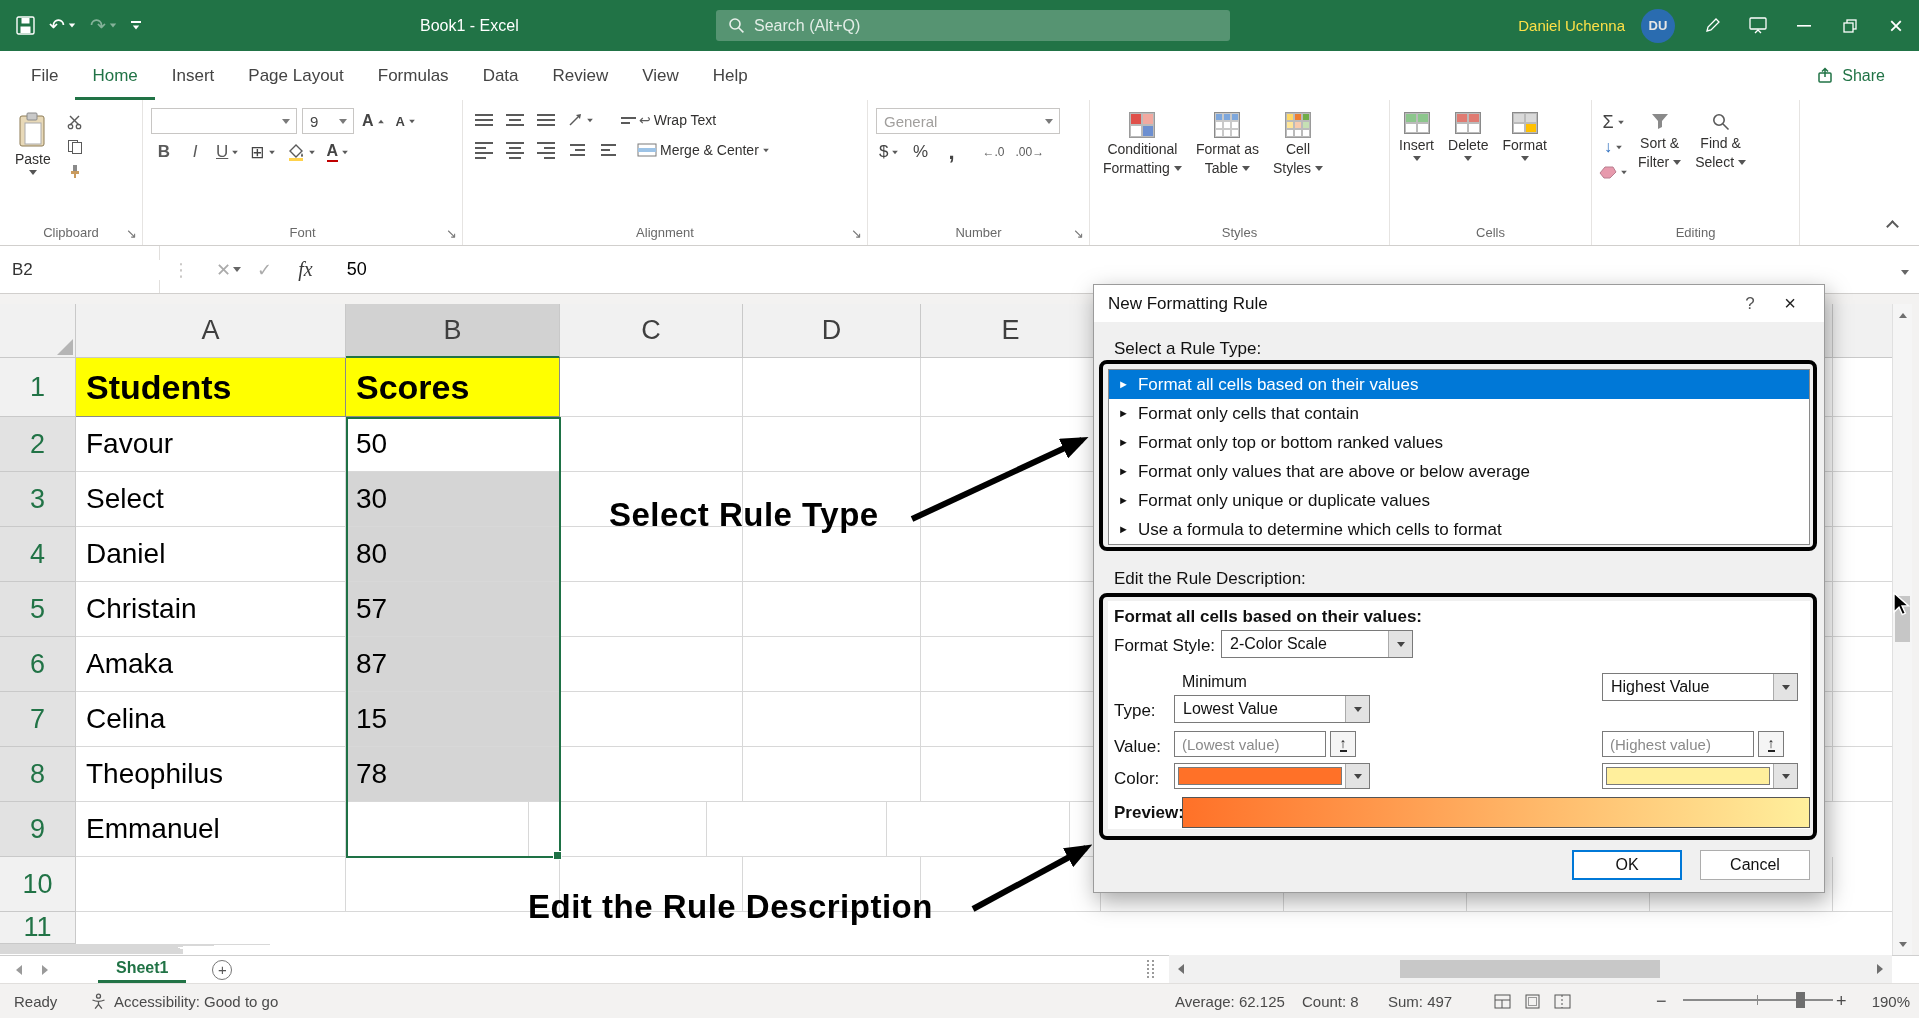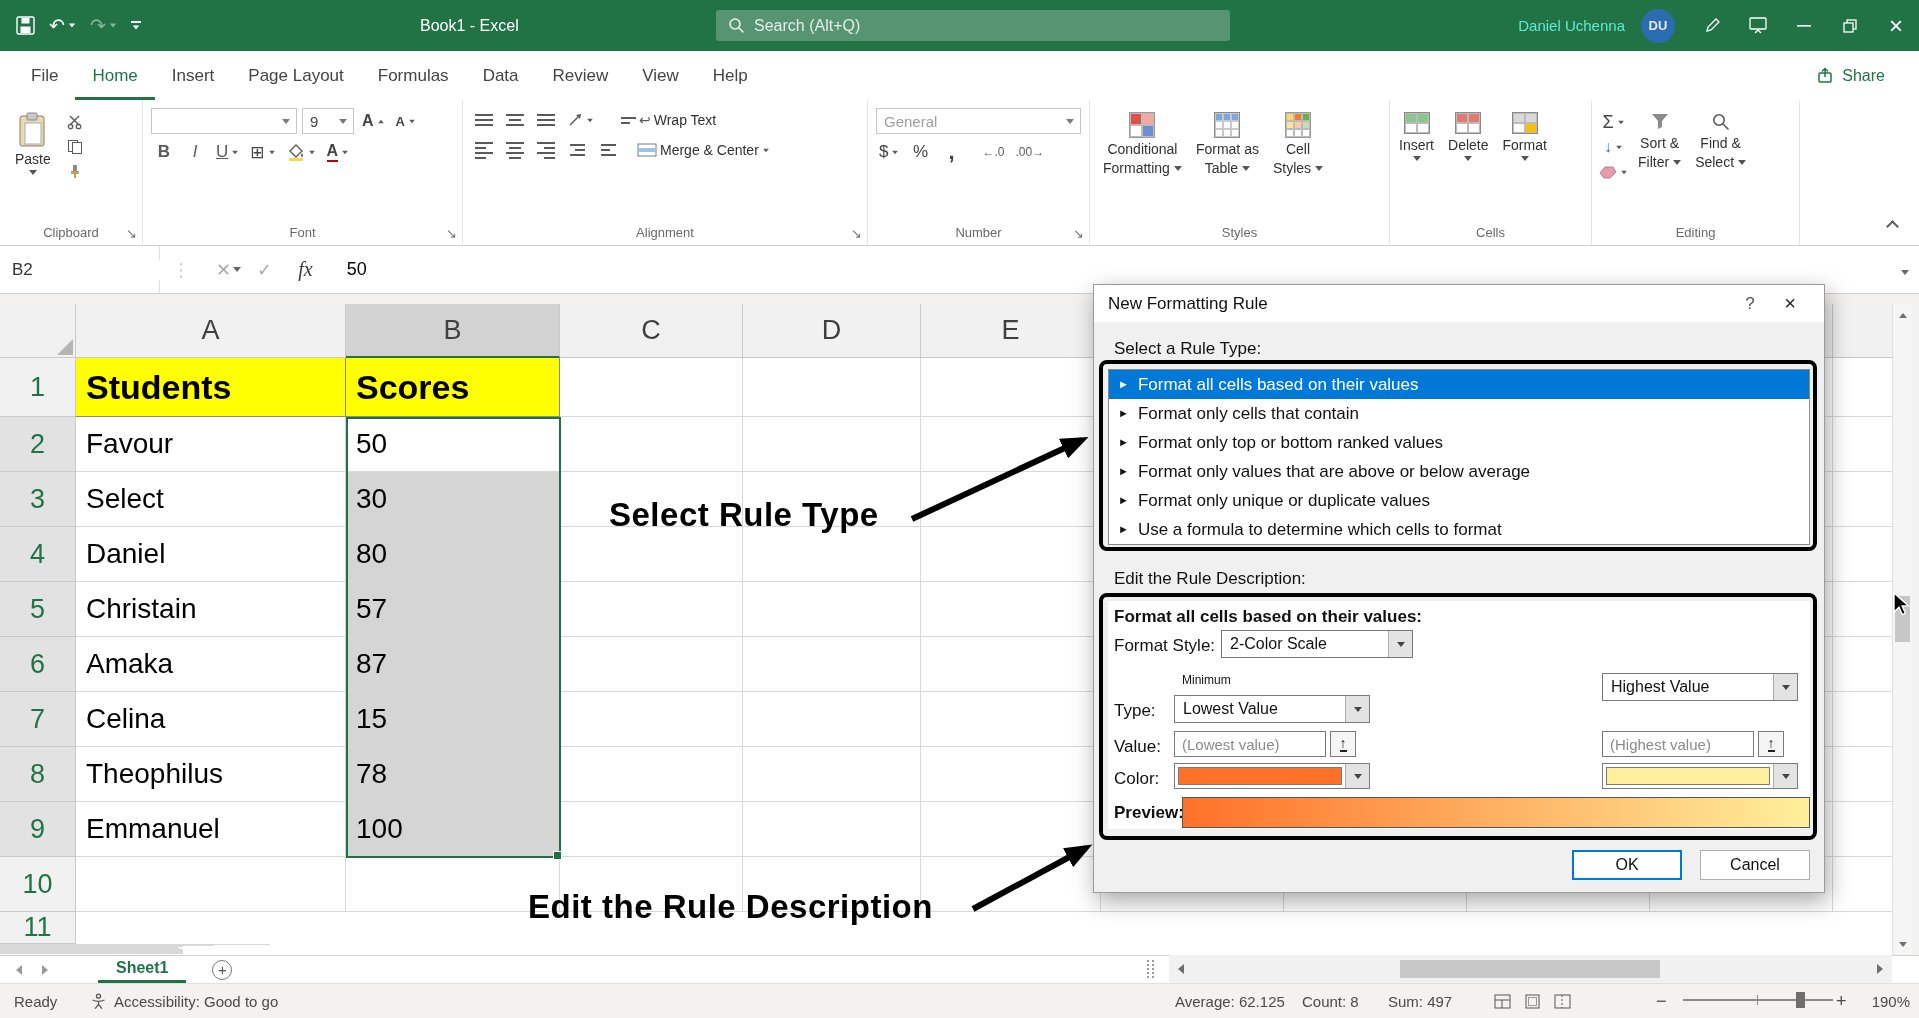--- a/index.html
+++ b/index.html
@@ -19,21 +19,21 @@
 .qat{display:flex;align-items:center;gap:14px;padding-left:16px}
 .qat .g{font-size:19px;color:#fff;line-height:1}
 .qat .dim{opacity:.45}
 .qat .t-d{border-top-color:#fff;transform:scale(.8)}
 .cbar{width:10px;height:2px;background:#fff;display:block;margin-bottom:2px}
 #doctitle{position:absolute;left:420px;top:0;height:51px;display:flex;align-items:center;font-size:16px;color:#fff}
 #searchbox{position:absolute;left:716px;top:10px;width:514px;height:31px;background:rgba(255,255,255,.24);border-radius:3px;display:flex;align-items:center;padding:0 12px;gap:9px}
 #searchbox input{flex:1;background:transparent;border:none;outline:none;color:#fff;font-size:16px;font-family:"Liberation Sans",sans-serif}
 #searchbox input::placeholder{color:#E3EEE7}
 #tbright{position:absolute;right:0;top:0;height:51px;display:flex;align-items:center}
-#username{font-size:15px;color:#5eead4;margin-right:16px}
+#username{font-size:15px;color:#fde047;margin-right:16px}
 #avatar{width:34px;height:34px;border-radius:50%;background:#2A6CB0;color:#e5e5e5;font-size:13px;font-weight:700;display:flex;align-items:center;justify-content:center;margin-right:14px}
 .tbbtn{width:46px;height:51px;display:flex;align-items:center;justify-content:center;color:#fff}
 .tbbtn.close{font-size:24px;font-weight: normal}
 
 #ribbontabs{left:0;top:51px;width:1919px;height:49px;background:#fff;display:flex;align-items:stretch;padding-left:14px}
 .rtab{padding:0 17px;font-size:17px;display:flex;align-items:center;color:#444}
 .rtab.active{color:#217346;box-shadow:inset 0 -3px 0 #217346}
 #sharebtn{margin-left:auto;margin-right:34px;display:flex;align-items:center;gap:8px;font-size:16px;color:#217346}
 
 #ribbon{left:0;top:100px;width:1919px;height:146px;background:#fff;border-bottom:1px solid #D1CFCD}
@@ -401,21 +401,21 @@
         <span style="font-size:14px;color:#323130">Merge &amp; Center</span>
         <span class="t-d" style="transform:scale(.7)"></span>
       </span>
     </div>
     <div class="glabel">Alignment</div>
     <span class="launcher">↘</span>
   </div>
 
   <div class="rgroup" style="left:868px;width:222px">
     <div class="rrow">
-      <div class="rcombo" style="width:205px">
+      <div class="rcombo" style="width:184px">
           <span class="cv">General</span>
           <span class="ca">
             <span class="t-d"></span>
           </span>
         </div>
     </div>
     <div class="rrow">
       <span class="sbtn">
           <span class="glyphbtn">$</span>
           <span class="t-d" style="transform:scale(.7)"></span>
@@ -702,21 +702,20 @@
         <div class="cell" style="width: 180px;"></div>
         <div class="cell" style="width: 183px;"></div>
         <div class="cell" style="width: 183px;"></div>
         <div class="cell" style="width: 183px;"></div>
         <div class="cell" style="width: 183px;"></div>
         <div class="cell" style="width: 183px;"></div>
       </div>
       <div class="grow" style="height: 55px;">
         <div class="rh sel">9</div>
         <div class="cell" style="width: 270px;">Emmanuel</div>
-        <div class="cell sf" style="width: 214px;">100</div>
         <div class="cell" style="width: 183px;"></div>
         <div class="cell" style="width: 178px;"></div>
         <div class="cell" style="width: 180px;"></div>
         <div class="cell" style="width: 183px;"></div>
         <div class="cell" style="width: 183px;"></div>
         <div class="cell" style="width: 183px;"></div>
         <div class="cell" style="width: 183px;"></div>
         <div class="cell" style="width: 183px;"></div>
       </div>
       <div class="grow" style="height: 55px;">
@@ -802,21 +801,21 @@
 
   <span class="dlbl" style="top:322px;font-weight:700;z-index:2">Format all cells based on their values:</span>
   <span class="dlbl" style="top:351px;z-index:2">Format Style:</span>
   <div class="combo" style="left:127px;top:345px;width:192px;z-index:2">
     <span class="cv">2-Color Scale</span>
       <span class="cab">
         <span class="t-d"></span>
       </span>
   </div>
 
-  <span class="dlbl" style="left:88px;top:388px;font-size:12px;z-index:2">Minimum</span>
+  <span class="dlbl" style="left:88px;top:388px;font-size:16px;z-index:2">Minimum</span>
   <span class="dlbl" style="left:516px;top:388px;font-size:16px;z-index:2">Maximum</span>
 
   <span class="dlbl" style="top:416px;z-index:2">Type:</span>
   <div class="combo" style="left:80px;top:410px;width:196px;z-index:2">
       <span class="cv">Lowest Value</span>
       <span class="cab">
         <span class="t-d"></span>
       </span>
     </div>
   <div class="combo" style="left:508px;top:388px;width:196px;z-index:2">

